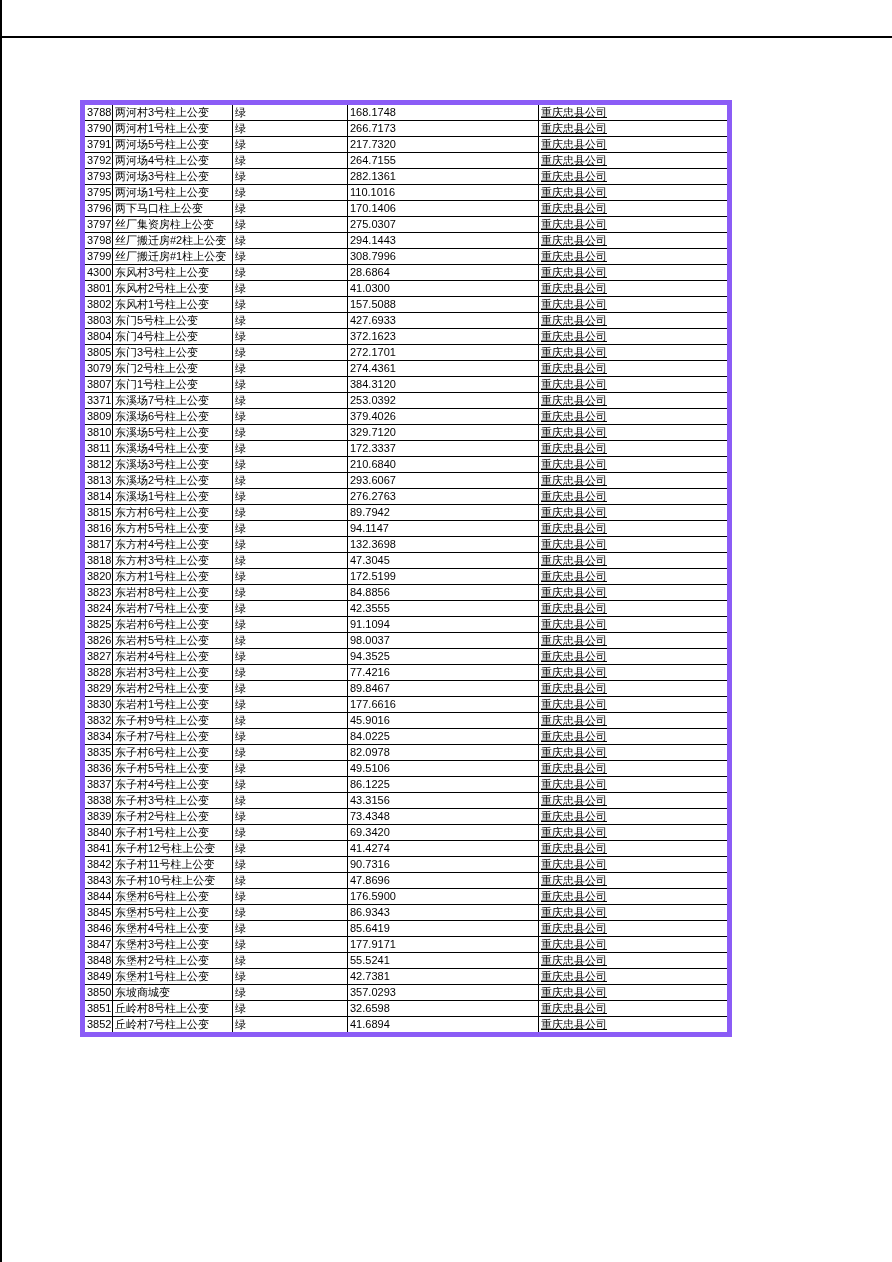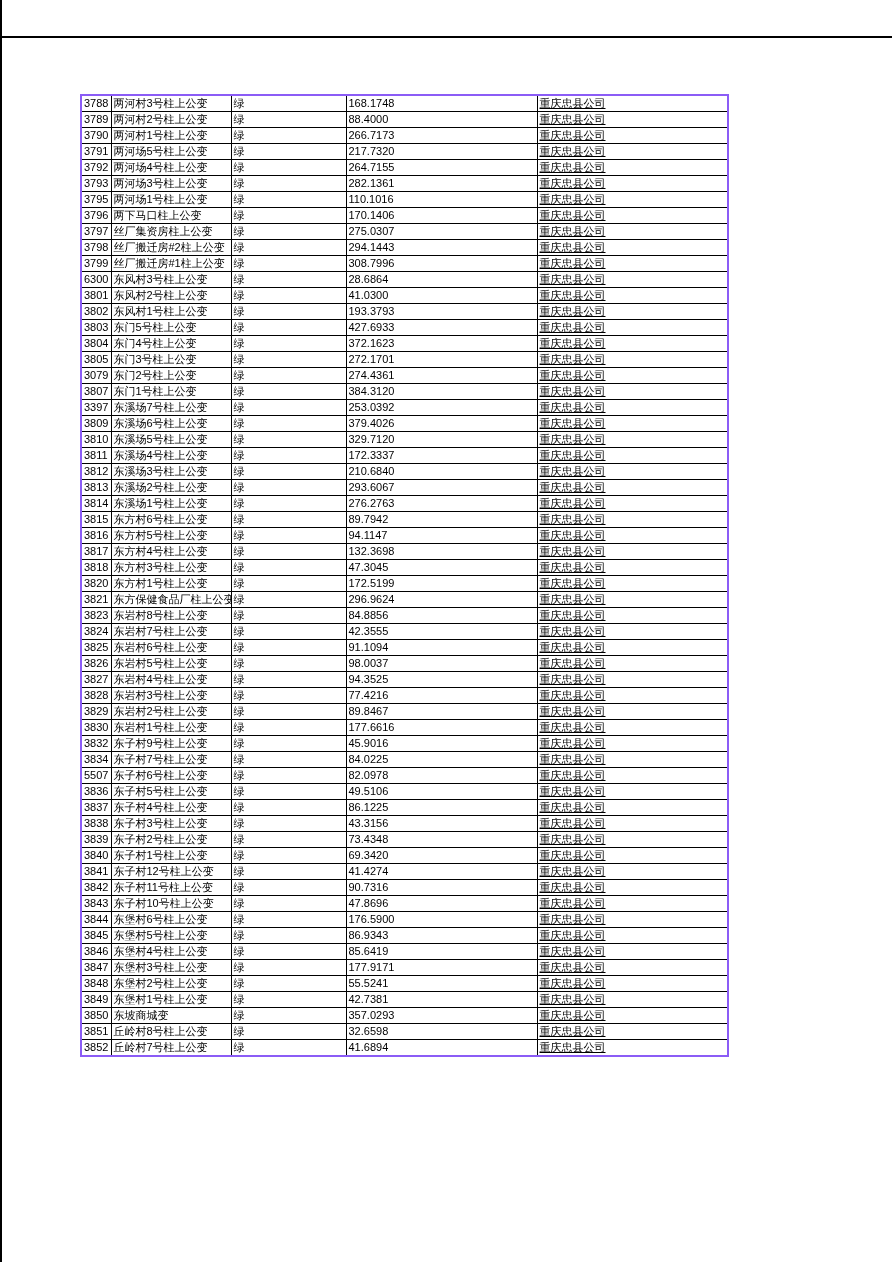--- a/index.html
+++ b/index.html
@@ -11,25 +11,25 @@
     color:#000;
   }
   .page-left-border{
     position:absolute;left:0;top:0;width:2px;height:1262px;background:#000;
   }
   .page-top-border{
     position:absolute;left:0;top:36px;width:892px;height:2px;background:#000;
   }
   table.data-table{
     position:absolute;
-    left:80px;top:94px;
+    left:80px;top:100px;
     width:647px;
     border-collapse:collapse;
     table-layout:fixed;
-    border:2px solid #8b5cf6;
+    border:5px solid #8b5cf6;
   }
   table.data-table td{
     border:1px solid #000;
     font-size:11px;
     line-height:15px;
     height:15px;
     padding:0 2px;
     white-space:nowrap;
     overflow:hidden;
     vertical-align:middle;
@@ -52,27 +52,20 @@
   </colgroup>
   <tbody>
       <tr>
         <td class="c0">3788</td>
         <td class="c1">两河村3号柱上公变</td>
         <td class="c2">绿</td>
         <td class="c3">168.1748</td>
         <td class="c4">重庆忠县公司</td>
       </tr>
       <tr>
-        <td class="c0">3789</td>
-        <td class="c1">两河村2号柱上公变</td>
-        <td class="c2">绿</td>
-        <td class="c3">88.4000</td>
-        <td class="c4">重庆忠县公司</td>
-      </tr>
-      <tr>
         <td class="c0">3790</td>
         <td class="c1">两河村1号柱上公变</td>
         <td class="c2">绿</td>
         <td class="c3">266.7173</td>
         <td class="c4">重庆忠县公司</td>
       </tr>
       <tr>
         <td class="c0">3791</td>
         <td class="c1">两河场5号柱上公变</td>
         <td class="c2">绿</td>
@@ -122,38 +115,38 @@
         <td class="c4">重庆忠县公司</td>
       </tr>
       <tr>
         <td class="c0">3799</td>
         <td class="c1">丝厂搬迁房#1柱上公变</td>
         <td class="c2">绿</td>
         <td class="c3">308.7996</td>
         <td class="c4">重庆忠县公司</td>
       </tr>
       <tr>
-        <td class="c0">6300</td>
+        <td class="c0">4300</td>
         <td class="c1">东风村3号柱上公变</td>
         <td class="c2">绿</td>
         <td class="c3">28.6864</td>
         <td class="c4">重庆忠县公司</td>
       </tr>
       <tr>
         <td class="c0">3801</td>
         <td class="c1">东风村2号柱上公变</td>
         <td class="c2">绿</td>
         <td class="c3">41.0300</td>
         <td class="c4">重庆忠县公司</td>
       </tr>
       <tr>
         <td class="c0">3802</td>
         <td class="c1">东风村1号柱上公变</td>
         <td class="c2">绿</td>
-        <td class="c3">193.3793</td>
+        <td class="c3">157.5088</td>
         <td class="c4">重庆忠县公司</td>
       </tr>
       <tr>
         <td class="c0">3803</td>
         <td class="c1">东门5号柱上公变</td>
         <td class="c2">绿</td>
         <td class="c3">427.6933</td>
         <td class="c4">重庆忠县公司</td>
       </tr>
       <tr>
@@ -178,21 +171,21 @@
         <td class="c4">重庆忠县公司</td>
       </tr>
       <tr>
         <td class="c0">3807</td>
         <td class="c1">东门1号柱上公变</td>
         <td class="c2">绿</td>
         <td class="c3">384.3120</td>
         <td class="c4">重庆忠县公司</td>
       </tr>
       <tr>
-        <td class="c0">3397</td>
+        <td class="c0">3371</td>
         <td class="c1">东溪场7号柱上公变</td>
         <td class="c2">绿</td>
         <td class="c3">253.0392</td>
         <td class="c4">重庆忠县公司</td>
       </tr>
       <tr>
         <td class="c0">3809</td>
         <td class="c1">东溪场6号柱上公变</td>
         <td class="c2">绿</td>
         <td class="c3">379.4026</td>
@@ -262,27 +255,20 @@
         <td class="c4">重庆忠县公司</td>
       </tr>
       <tr>
         <td class="c0">3820</td>
         <td class="c1">东方村1号柱上公变</td>
         <td class="c2">绿</td>
         <td class="c3">172.5199</td>
         <td class="c4">重庆忠县公司</td>
       </tr>
       <tr>
-        <td class="c0">3821</td>
-        <td class="c1">东方保健食品厂柱上公变</td>
-        <td class="c2">绿</td>
-        <td class="c3">296.9624</td>
-        <td class="c4">重庆忠县公司</td>
-      </tr>
-      <tr>
         <td class="c0">3823</td>
         <td class="c1">东岩村8号柱上公变</td>
         <td class="c2">绿</td>
         <td class="c3">84.8856</td>
         <td class="c4">重庆忠县公司</td>
       </tr>
       <tr>
         <td class="c0">3824</td>
         <td class="c1">东岩村7号柱上公变</td>
         <td class="c2">绿</td>
@@ -339,21 +325,21 @@
         <td class="c4">重庆忠县公司</td>
       </tr>
       <tr>
         <td class="c0">3834</td>
         <td class="c1">东子村7号柱上公变</td>
         <td class="c2">绿</td>
         <td class="c3">84.0225</td>
         <td class="c4">重庆忠县公司</td>
       </tr>
       <tr>
-        <td class="c0">5507</td>
+        <td class="c0">3835</td>
         <td class="c1">东子村6号柱上公变</td>
         <td class="c2">绿</td>
         <td class="c3">82.0978</td>
         <td class="c4">重庆忠县公司</td>
       </tr>
       <tr>
         <td class="c0">3836</td>
         <td class="c1">东子村5号柱上公变</td>
         <td class="c2">绿</td>
         <td class="c3">49.5106</td>

